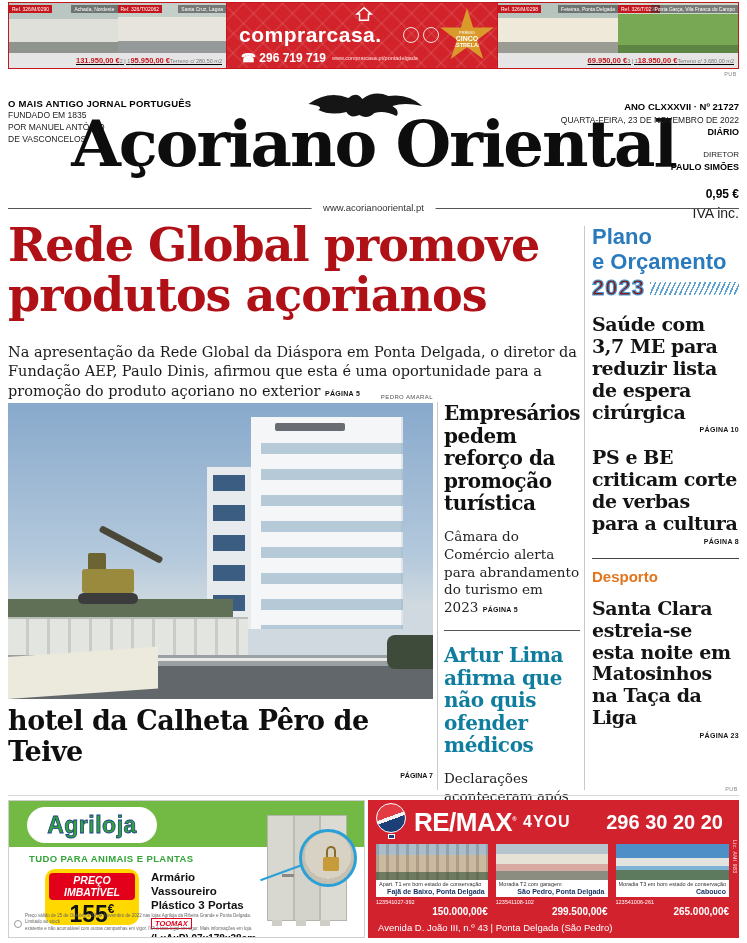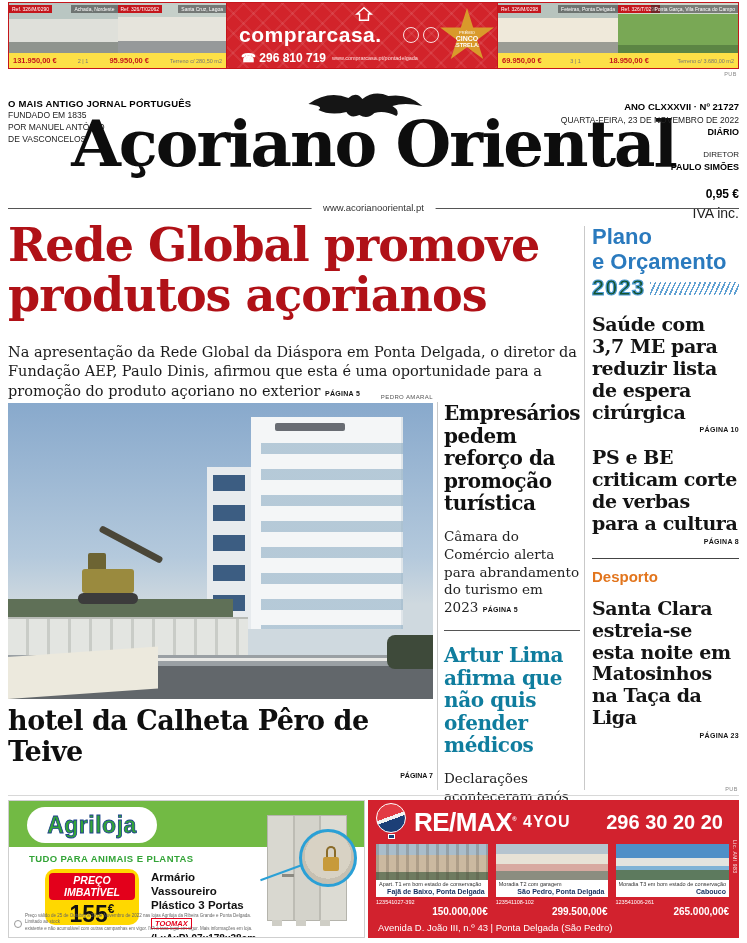--- a/index.html
+++ b/index.html
@@ -11,21 +11,21 @@
   .tb-group { position:relative; height:100%; border:1px solid #c4161c; background:#fff; }
   .tb-left { width:219px; } .tb-center { width:270px; border-left:none; border-right:none; } .tb-right { width:242px; }
   .tb-photos { display:flex; height:50px; }
   .tb-photo { flex:1; position:relative; overflow:hidden; }
   .tp1 { background:linear-gradient(180deg,#b9c6c2 0 32%,#dfe0da 32% 78%,#8f948e 78%); }
   .tp2 { background:linear-gradient(180deg,#c5cfc9 0 28%,#e6e4dc 28% 76%,#96999a 76%); }
   .tp3 { background:linear-gradient(180deg,#b7c3bd 0 30%,#efe9da 30% 78%,#9a9c94 78%); }
   .tp4 { background:linear-gradient(180deg,#cfd8cd 0 22%,#79a855 22% 84%,#5c8544 84%); }
   .tb-ref { position:absolute; left:0; top:2px; background:#c4161c; color:#fff; font-size:5px; padding:1px 3px; white-space:nowrap; }
   .tb-loc { position:absolute; right:0; top:2px; background:rgba(50,50,50,.55); color:#fff; font-size:5px; padding:1px 3px; white-space:nowrap; max-width:96%; overflow:hidden; }
-  .tb-pricebar { height:15px; background:#fde047; display:flex; align-items:center; justify-content:space-between; padding:0 4px; }
+  .tb-pricebar { height:15px; background:#e5e5e5; display:flex; align-items:center; justify-content:flex-end; padding:0 4px;text-decoration:underline; }
   .tb-price { color:#c4161c; font-weight:bold; font-size:7.5px; white-space:nowrap; }
   .tb-meta { color:#777; font-size:5.5px; white-space:nowrap; }
   .cc { background-color:#d2232a; background-image:
         repeating-linear-gradient(45deg, rgba(255,255,255,.08) 0 2px, transparent 2px 14px),
         repeating-linear-gradient(-45deg, rgba(255,255,255,.08) 0 2px, transparent 2px 14px); }
   .cc-house { position:absolute; left:128px; top:3px; }
   .cc-brand { position:absolute; left:12px; top:20px; color:#fff; font-weight:bold; font-size:21px; letter-spacing:.5px; }
   .cc-phone { position:absolute; left:14px; top:48px; color:#fff; font-weight:bold; font-size:12px; }
   .cc-url { position:absolute; left:105px; top:52px; color:#ffdede; font-size:5.5px; }
   .cc-badge1 { position:absolute; right:78px; top:24px; width:16px; height:16px; border:1.5px solid #fff; border-radius:50%; opacity:.85; }
@@ -59,21 +59,21 @@
 
   
   .vr1 { position:absolute; left:584px; top:226px; height:564px; border-left:1px solid #c9c9c9; }
   .vr2 { position:absolute; left:437px; top:402px; height:388px; border-left:1px solid #c9c9c9; }
   .bottom-rule { position:absolute; left:8px; right:8px; top:795px; border-top:1px solid #d8d8d8; }
 
   
   .sidebar { position:absolute; left:592px; top:224px; width:147px; }
   .plano { font-weight:bold; font-size:22px; color:#2a7abe; line-height:1.14; }
   .plano-year { display:flex; align-items:center; gap:5px; margin-top:1px; }
-  .year { font-weight:bold; font-size:22px; color:#14532d; -webkit-text-stroke:1.2px #4a97cf; letter-spacing:1px; }
+  .year { font-weight:bold; font-size:22px; color:#7f1d1d; -webkit-text-stroke:1.2px #4a97cf; letter-spacing:1px; }
   .hatch { flex:1; height:13px; background:repeating-linear-gradient(115deg,#5fa0d2 0 1.5px, transparent 1.5px 4.5px); }
   .sb-story { margin-top:13px; font-family:"DejaVu Serif", serif; font-weight:bold; font-size:19px; line-height:1.15;
               letter-spacing:-.4px; color:#141414; }
   .sb-pref { display:block; text-align:right; font-family:"Liberation Sans", sans-serif; font-size:7px; font-weight:bold; margin-top:3px; letter-spacing:.3px; }
   .sb-rule { border-top:1px solid #444; margin:12px 0 9px; }
   .desporto { color:#e2751d; font-weight:bold; font-size:15px; }
   .pub-sb { position:absolute; right:9px; top:786px; font-size:5.5px; color:#888; letter-spacing:.5px; }
 
   
   .midcol { position:absolute; left:444px; top:402px; width:136px; }
@@ -192,21 +192,21 @@
 
     <div class="tb-group tb-center cc">
       <span class="cc-house">
         <svg width="18" height="16" viewBox="0 0 20 18">
             <path d="M10 2 L18 9 H15 V16 H5 V9 H2 Z" fill="none" stroke="#fff" stroke-width="1.6"></path>
           </svg>
       </span>
       <div class="cc-brand">comprarcasa.</div>
       <div class="cc-phone">
         <span>☎</span>
-        <span>296 810 719</span>
+        <span>296 719 719</span>
       </div>
       <div class="cc-url">www.comprarcasa.pt/pontadelgada</div>
       <span class="cc-badge1"></span>
       <span class="cc-badge2"></span>
       <div class="cc-star">
         <span class="s1">PRÉMIO</span>
         <span class="s2">CINCO</span>
         <span class="s3">ESTRELAS</span>
       </div>
     </div>

